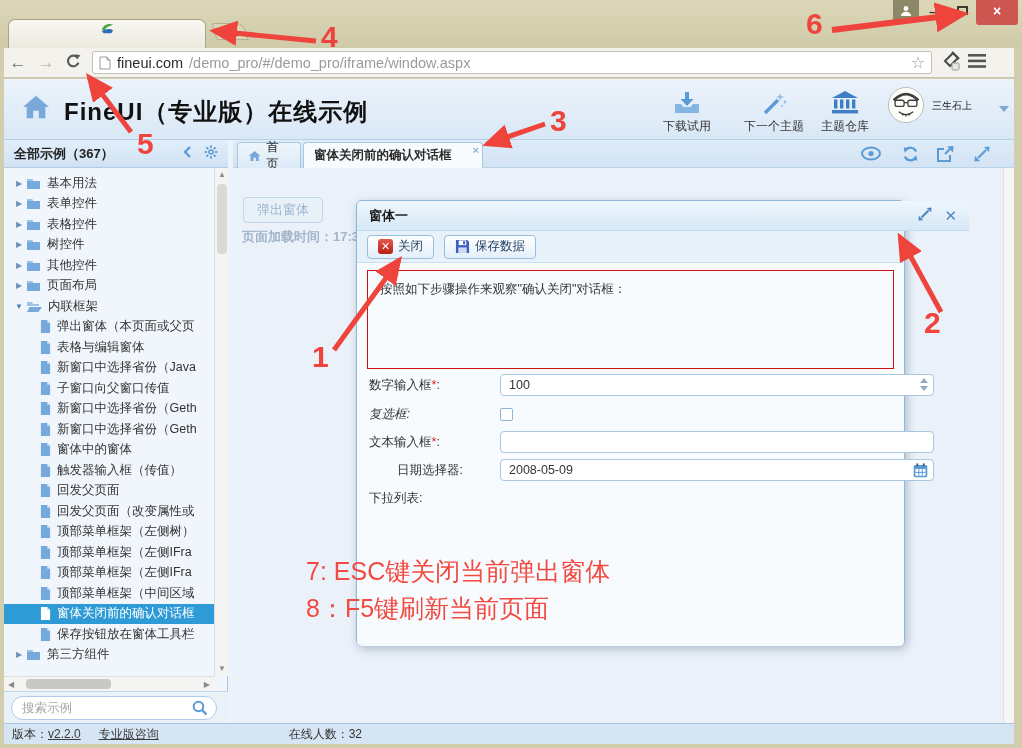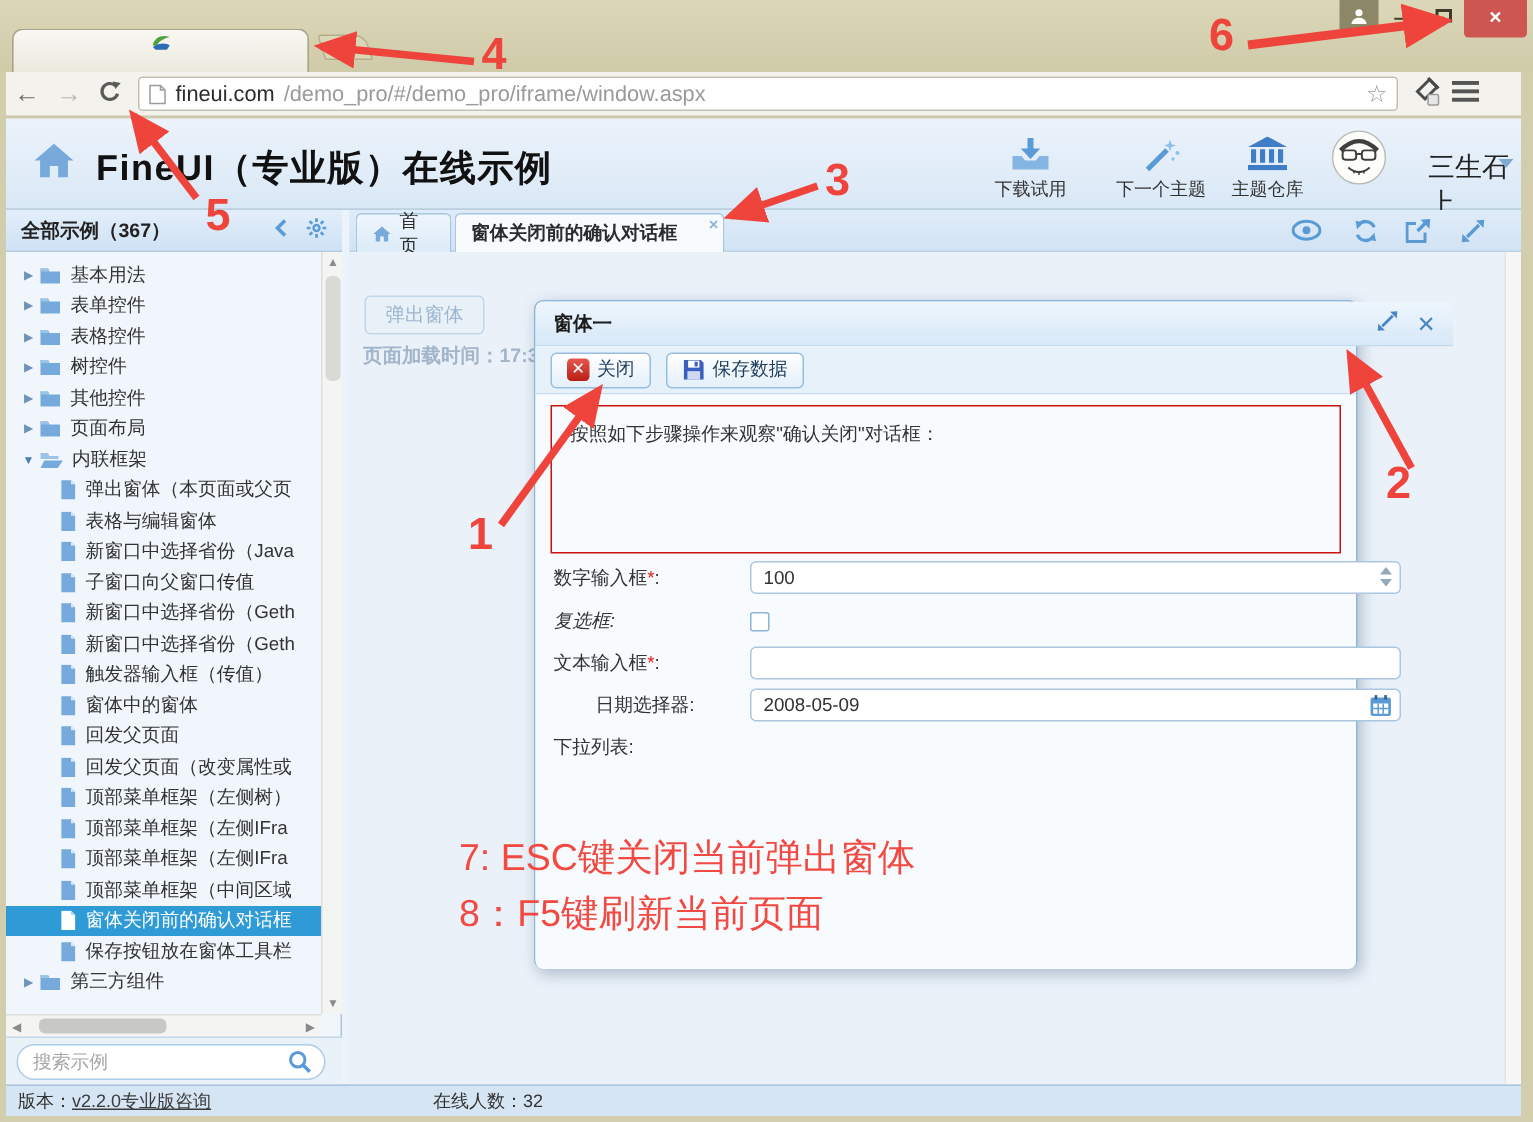--- a/index.html
+++ b/index.html
@@ -28,21 +28,21 @@
   .addressbar .path { color:#9a9a9a; font-size:14.5px; flex:1; white-space:nowrap; overflow:hidden; }
   .star-ico { color:#9b9b9b; font-size:16px; }
   .menu-ico { margin-left:8px; }
 
   
   .app-header { left:4px; top:79px; width:1010px; height:61px; background:linear-gradient(#ecf3fb,#d9e8f6); border-bottom:1px solid #b7cfe7; }
   .app-title { left:60px; top:17px; font-size:24px; font-weight:bold; color:#111; letter-spacing:1px; }
   .hdr-action { top:10px; width:70px; text-align:center; color:#333; font-size:12px; }
   .hdr-action .ic { height:26px; display:flex; align-items:flex-end; justify-content:center; margin-bottom:3px; }
   .avatar { left:883px; top:7px; width:38px; height:38px; }
-  .username { left:928px; top:20px; font-size:18px; color:#222;margin-left:20px; }
+  .username { left:928px; top:20px; font-size:10px; color:#222; }
   .caret-down { left:995px; top:27px; width:0; height:0; border-left:5px solid transparent; border-right:5px solid transparent; border-top:6px solid #7fa9d2; }
 
   
   .workspace { left:4px; top:140px; width:1010px; height:583px; background:#edf3fa; }
   .left-panel { left:0; top:0; width:224px; height:583px; background:#f0f6fc; border-right:1px solid #aac6e2; }
   .panel-header { left:0; top:0; width:224px; height:28px; background:linear-gradient(#e3eefa,#cfe2f4); border-bottom:1px solid #b2cbe5; display:flex; align-items:center; padding:0 10px; }
   .panel-header .ph-title { font-weight:bold; font-size:13px; color:#222; flex:1; }
   .tree { left:0; top:28px; width:210px; height:508px; overflow:hidden; padding-top:5px; }
   .tree-row { height:20.5px; display:flex; align-items:center; white-space:nowrap; overflow:hidden; }
   .tree-row .tw { width:14px; text-align:center; font-size:8px; color:#6f93b8; flex:none; }
@@ -96,21 +96,21 @@
   .spinner { position:absolute; right:5px; top:3px; display:flex; flex-direction:column; gap:3px; }
   .spin-up { width:0; height:0; border-left:4px solid transparent; border-right:4px solid transparent; border-bottom:5px solid #94a9bd; }
   .spin-dn { width:0; height:0; border-left:4px solid transparent; border-right:4px solid transparent; border-top:5px solid #94a9bd; }
   .checkbox { width:13px; height:13px; border:1px solid #8db3d7; background:#fff; border-radius:2px; }
   .cal-ico { position:absolute; right:5px; top:3px; }
   .sel-caret { position:absolute; right:8px; top:8px; width:0; height:0; border-left:5px solid transparent; border-right:5px solid transparent; border-top:6px solid #6e87a0; }
   .text-input { width:434px; height:22px; border:1px solid #abc6e0; border-radius:4px; padding:0 8px; font-size:12.5px; outline:none; background:#fff; font-family:inherit; }
 
   
   .statusbar { left:4px; top:723px; width:1010px; height:21px; background:#d6e5f3; border-top:1px solid #a9c4df; display:flex; align-items:center; padding:0 8px; font-size:12px; color:#333; }
-  .sb-left { display:flex; gap:0; width:230px;text-align:center; }
+  .sb-left { display:flex; gap:18px; width:230px;text-align:center; }
   .sb-link { color:#3b3b3b; text-decoration:underline; }
   .sb-center { flex:1; text-align:center; color:#444; }
   .sb-right { width:120px; text-align:right; color:#333; }
   .frame-left { left:0; top:48px; width:4px; height:700px; background:#d2cdac; }
   .frame-right { left:1014px; top:48px; width:8px; height:700px; background:#d2cdac; }
   .frame-bottom { left:0; top:744px; width:1022px; height:4px; background:#d2cdac; }
 
   
   .ann-layer { left:0; top:0; width:1022px; height:748px; z-index:50; pointer-events:none; }
   .ann-num { position:absolute; color:#ee443c; font-size:30px; font-weight:bold; font-family:"Liberation Sans",sans-serif; }
@@ -388,30 +388,30 @@
           </span>
           <span class="tlabel">新窗口中选择省份（Geth</span>
         </div>
         <div class="tree-row child">
           <span class="ticon">
             <svg width="11" height="13" viewBox="0 0 12 14">
               <path fill="#76a9dc" d="M1 0h7l3 3v11H1z"></path>
               <path fill="#d9e9f7" d="M8 0l3 3H8z"></path>
             </svg>
           </span>
+          <span class="tlabel">窗体中的窗体</span>
+        </div>
+        <div class="tree-row child">
+          <span class="ticon">
+            <svg width="11" height="13" viewBox="0 0 12 14">
+              <path fill="#76a9dc" d="M1 0h7l3 3v11H1z"></path>
+              <path fill="#d9e9f7" d="M8 0l3 3H8z"></path>
+            </svg>
+          </span>
           <span class="tlabel">触发器输入框（传值）</span>
-        </div>
-        <div class="tree-row child">
-          <span class="ticon">
-            <svg width="11" height="13" viewBox="0 0 12 14">
-              <path fill="#76a9dc" d="M1 0h7l3 3v11H1z"></path>
-              <path fill="#d9e9f7" d="M8 0l3 3H8z"></path>
-            </svg>
-          </span>
-          <span class="tlabel">窗体中的窗体</span>
         </div>
         <div class="tree-row child">
           <span class="ticon">
             <svg width="11" height="13" viewBox="0 0 12 14">
               <path fill="#76a9dc" d="M1 0h7l3 3v11H1z"></path>
               <path fill="#d9e9f7" d="M8 0l3 3H8z"></path>
             </svg>
           </span>
           <span class="tlabel">回发父页面</span>
         </div>

